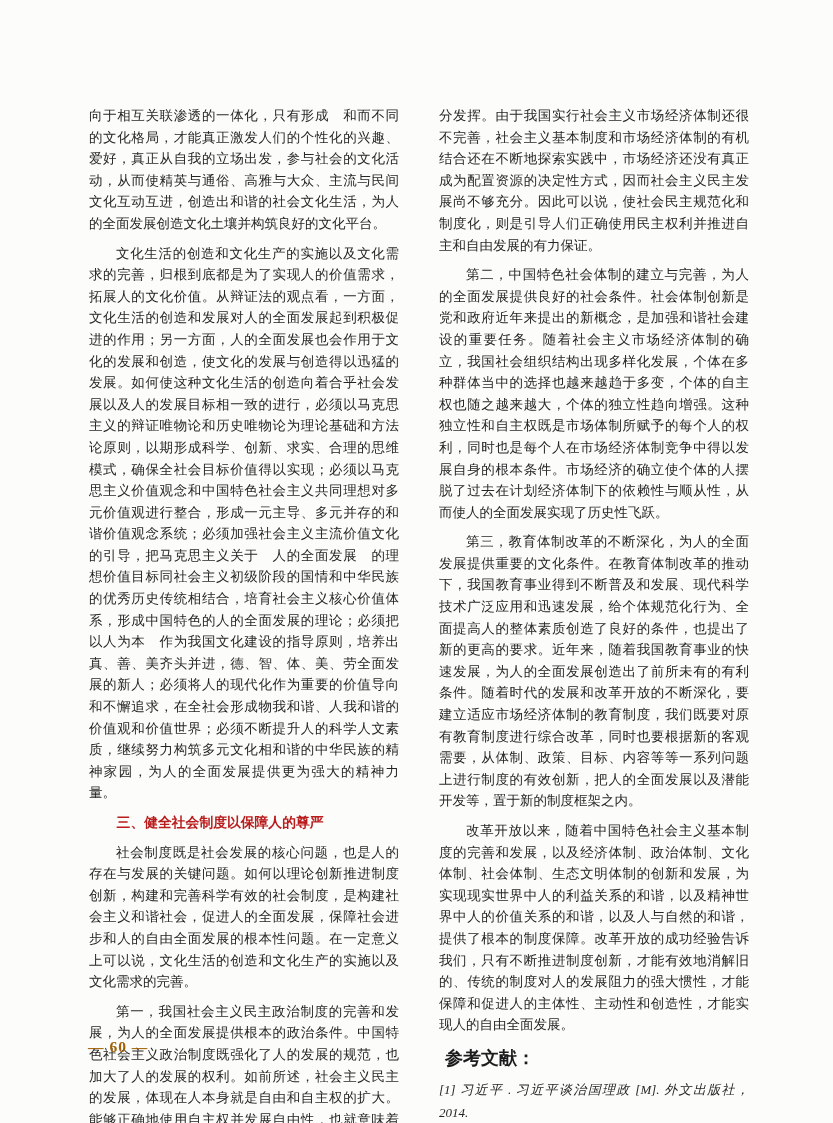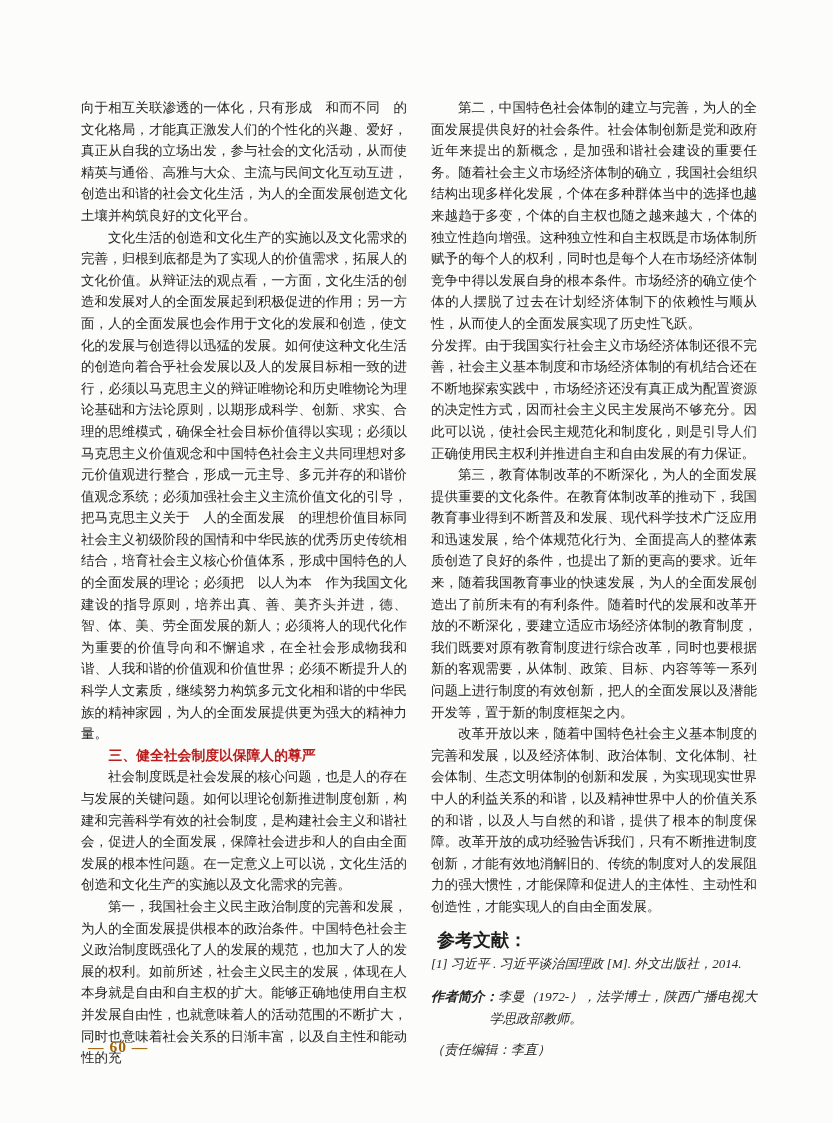--- a/index.html
+++ b/index.html
@@ -20,21 +20,21 @@
   .columns {
     position: absolute;
     top: 97px;
     left: 81px;
     display: flex;
     gap: 24px;
   }
   .col {
     width: 326px;
   }
-  p { margin: 0; }
+  p { margin: 8px; }
   .body {
     font-size: 13.5px;
     line-height: 21.6px;
     text-align: justify;
     text-indent: 2em;
     letter-spacing: 0;
   }
   .no-indent { text-indent: 0; }
   .section-heading {
     font-family: "Liberation Sans", "DejaVu Sans", sans-serif;
@@ -94,22 +94,22 @@
 
     <div class="col">
       <p class="body no-indent">向于相互关联渗透的一体化，只有形成　和而不同　的文化格局，才能真正激发人们的个性化的兴趣、爱好，真正从自我的立场出发，参与社会的文化活动，从而使精英与通俗、高雅与大众、主流与民间文化互动互进，创造出和谐的社会文化生活，为人的全面发展创造文化土壤并构筑良好的文化平台。</p>
       <p class="body">文化生活的创造和文化生产的实施以及文化需求的完善，归根到底都是为了实现人的价值需求，拓展人的文化价值。从辩证法的观点看，一方面，文化生活的创造和发展对人的全面发展起到积极促进的作用；另一方面，人的全面发展也会作用于文化的发展和创造，使文化的发展与创造得以迅猛的发展。如何使这种文化生活的创造向着合乎社会发展以及人的发展目标相一致的进行，必须以马克思主义的辩证唯物论和历史唯物论为理论基础和方法论原则，以期形成科学、创新、求实、合理的思维模式，确保全社会目标价值得以实现；必须以马克思主义价值观念和中国特色社会主义共同理想对多元价值观进行整合，形成一元主导、多元并存的和谐价值观念系统；必须加强社会主义主流价值文化的引导，把马克思主义关于　人的全面发展　的理想价值目标同社会主义初级阶段的国情和中华民族的优秀历史传统相结合，培育社会主义核心价值体系，形成中国特色的人的全面发展的理论；必须把　以人为本　作为我国文化建设的指导原则，培养出真、善、美齐头并进，德、智、体、美、劳全面发展的新人；必须将人的现代化作为重要的价值导向和不懈追求，在全社会形成物我和谐、人我和谐的价值观和价值世界；必须不断提升人的科学人文素质，继续努力构筑多元文化相和谐的中华民族的精神家园，为人的全面发展提供更为强大的精神力量。</p>
       <p class="section-heading">三、健全社会制度以保障人的尊严</p>
       <p class="body">社会制度既是社会发展的核心问题，也是人的存在与发展的关键问题。如何以理论创新推进制度创新，构建和完善科学有效的社会制度，是构建社会主义和谐社会，促进人的全面发展，保障社会进步和人的自由全面发展的根本性问题。在一定意义上可以说，文化生活的创造和文化生产的实施以及文化需求的完善。</p>
       <p class="body">第一，我国社会主义民主政治制度的完善和发展，为人的全面发展提供根本的政治条件。中国特色社会主义政治制度既强化了人的发展的规范，也加大了人的发展的权利。如前所述，社会主义民主的发展，体现在人本身就是自由和自主权的扩大。能够正确地使用自主权并发展自由性，也就意味着人的活动范围的不断扩大，同时也意味着社会关系的日渐丰富，以及自主性和能动性的充</p>
     </div>
 
     <div class="col">
+      <p class="body no-indent">分发挥。由于我国实行社会主义市场经济体制还很不完善，社会主义基本制度和市场经济体制的有机结合还在不断地探索实践中，市场经济还没有真正成为配置资源的决定性方式，因而社会主义民主发展尚不够充分。因此可以说，使社会民主规范化和制度化，则是引导人们正确使用民主权利并推进自主和自由发展的有力保证。</p>
       <p class="body">第二，中国特色社会体制的建立与完善，为人的全面发展提供良好的社会条件。社会体制创新是党和政府近年来提出的新概念，是加强和谐社会建设的重要任务。随着社会主义市场经济体制的确立，我国社会组织结构出现多样化发展，个体在多种群体当中的选择也越来越趋于多变，个体的自主权也随之越来越大，个体的独立性趋向增强。这种独立性和自主权既是市场体制所赋予的每个人的权利，同时也是每个人在市场经济体制竞争中得以发展自身的根本条件。市场经济的确立使个体的人摆脱了过去在计划经济体制下的依赖性与顺从性，从而使人的全面发展实现了历史性飞跃。</p>
-      <p class="body no-indent">分发挥。由于我国实行社会主义市场经济体制还很不完善，社会主义基本制度和市场经济体制的有机结合还在不断地探索实践中，市场经济还没有真正成为配置资源的决定性方式，因而社会主义民主发展尚不够充分。因此可以说，使社会民主规范化和制度化，则是引导人们正确使用民主权利并推进自主和自由发展的有力保证。</p>
       <p class="body">第三，教育体制改革的不断深化，为人的全面发展提供重要的文化条件。在教育体制改革的推动下，我国教育事业得到不断普及和发展、现代科学技术广泛应用和迅速发展，给个体规范化行为、全面提高人的整体素质创造了良好的条件，也提出了新的更高的要求。近年来，随着我国教育事业的快速发展，为人的全面发展创造出了前所未有的有利条件。随着时代的发展和改革开放的不断深化，要建立适应市场经济体制的教育制度，我们既要对原有教育制度进行综合改革，同时也要根据新的客观需要，从体制、政策、目标、内容等等一系列问题上进行制度的有效创新，把人的全面发展以及潜能开发等，置于新的制度框架之内。</p>
       <p class="body">改革开放以来，随着中国特色社会主义基本制度的完善和发展，以及经济体制、政治体制、文化体制、社会体制、生态文明体制的创新和发展，为实现现实世界中人的利益关系的和谐，以及精神世界中人的价值关系的和谐，以及人与自然的和谐，提供了根本的制度保障。改革开放的成功经验告诉我们，只有不断推进制度创新，才能有效地消解旧的、传统的制度对人的发展阻力的强大惯性，才能保障和促进人的主体性、主动性和创造性，才能实现人的自由全面发展。</p>
 
       <div class="references">
         <p class="ref-heading">参考文献：</p>
         <p class="ref-entry">[1] 习近平 . 习近平谈治国理政 [M]. 外文出版社，2014.</p>
       </div>
 
       <p class="bio"><span class="bio-label">作者简介：</span><span>李曼（1972-），法学博士，陕西广播电视大学思政部教师。</span></p>
 

